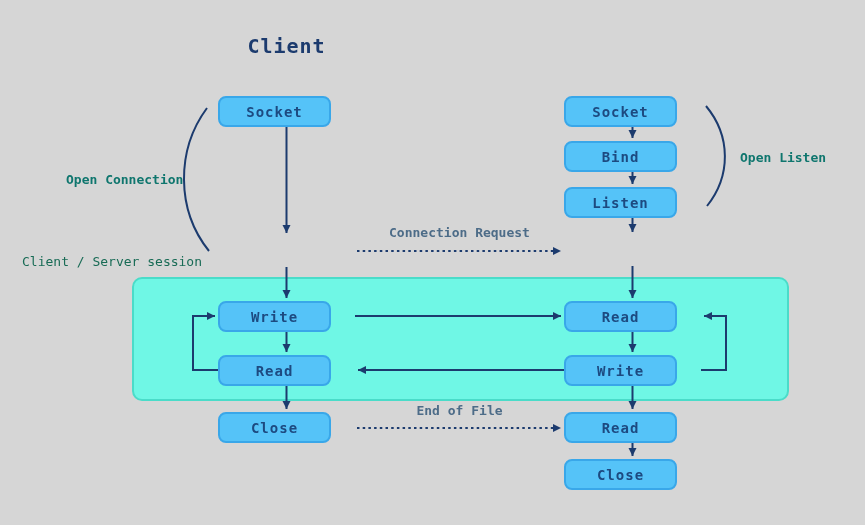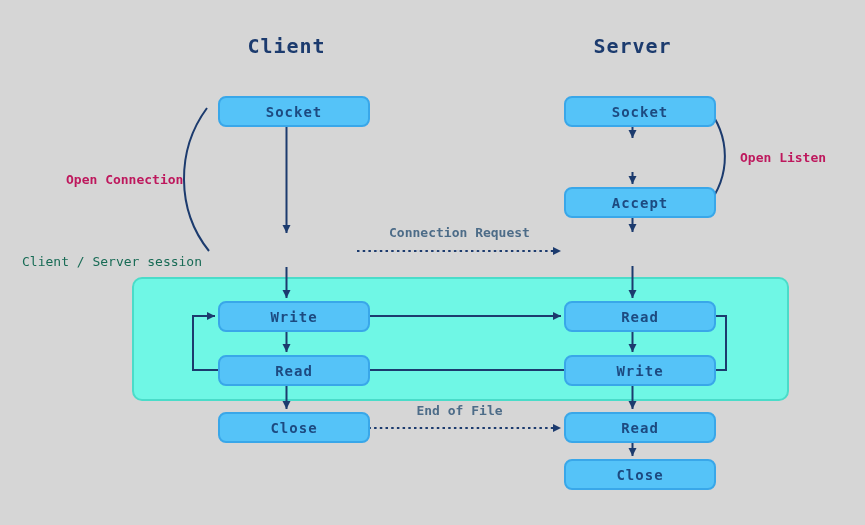--- a/index.html
+++ b/index.html
@@ -11,33 +11,33 @@
     overflow:hidden;
     padding-left:8px;
   }
   .arrow-layer{position:absolute;left:0;top:0;z-index:2;}
   .session-box{
     position:absolute;left:132px;top:277px;width:657px;height:124px;
     background:#6ff7e5;border:2px solid #4adcc9;border-radius:10px;
     box-sizing:border-box;z-index:1;
   }
   .node{
-    position:absolute;width:152px;height:31px;box-sizing:border-box;
+    position:absolute;width:113px;height:31px;box-sizing:border-box;
     background:#55c3f8;border:2px solid #39a7e9;border-radius:8px;
     color:#1d4a80;font-size:14px;font-weight:bold;
     text-align:center;line-height:28px;z-index:3;
     letter-spacing:1px;
   }
   .col-title{
     position:absolute;width:137px;text-align:center;
     color:#1c3b6e;font-size:20px;font-weight:bold;z-index:3;
     letter-spacing:1px;
   }
   .side-label{
-    position:absolute;color:#be185d;font-size:13px;font-weight:bold;z-index:3;
+    position:absolute;color:#0f766e;font-size:13px;font-weight:bold;z-index:3;
     white-space:nowrap;
   }
   .dash-label{
     position:absolute;left:357px;width:205px;text-align:center;
     color:#4d6c88;font-size:13px;font-weight:bold;z-index:3;white-space:nowrap;
   }
   .session-label{
     position:absolute;left:22px;top:254px;
     color:#186b55;font-size:13px;font-weight:normal;z-index:3;white-space:nowrap;
   }
@@ -78,29 +78,29 @@
 
       <path d="M357 251 H561" stroke-dasharray="2.5 3.2" marker-end="url(#ah)"></path>
       <path d="M357 428 H561" stroke-dasharray="2.5 3.2" marker-end="url(#ah)"></path>
 
       <path d="M207 108 C 176 150 176 210 209 251"></path>
       <path d="M706 106 C 731 136 731 176 707 206"></path>
     </g>
   </svg>
 
   <div class="col-title" style="left:218px;top:34px">Client</div>
-  <div class="col-title" style="left:564px;top:34px">Server</div>
 
   <div class="node" style="left:218px;top:96px">Socket</div>
   <div class="node" style="left:218px;top:301px">Write</div>
   <div class="node" style="left:218px;top:355px">Read</div>
   <div class="node" style="left:218px;top:412px">Close</div>
 
   <div class="node" style="left:564px;top:96px">Socket</div>
-  <div class="node" style="left:564px;top:187px">Accept</div>
+  <div class="node" style="left:564px;top:141px">Bind</div>
+  <div class="node" style="left:564px;top:187px">Listen</div>
   <div class="node" style="left:564px;top:301px">Read</div>
   <div class="node" style="left:564px;top:355px">Write</div>
   <div class="node" style="left:564px;top:412px">Read</div>
   <div class="node" style="left:564px;top:459px">Close</div>
 
   <div class="side-label" style="left:66px;top:172px">Open Connection</div>
   <div class="side-label" style="left:740px;top:150px">Open Listen</div>
   <div class="session-label">Client / Server session</div>
   <div class="dash-label" style="top:403px">End of File</div>
   <div class="dash-label" style="top:225px">Connection Request</div>

